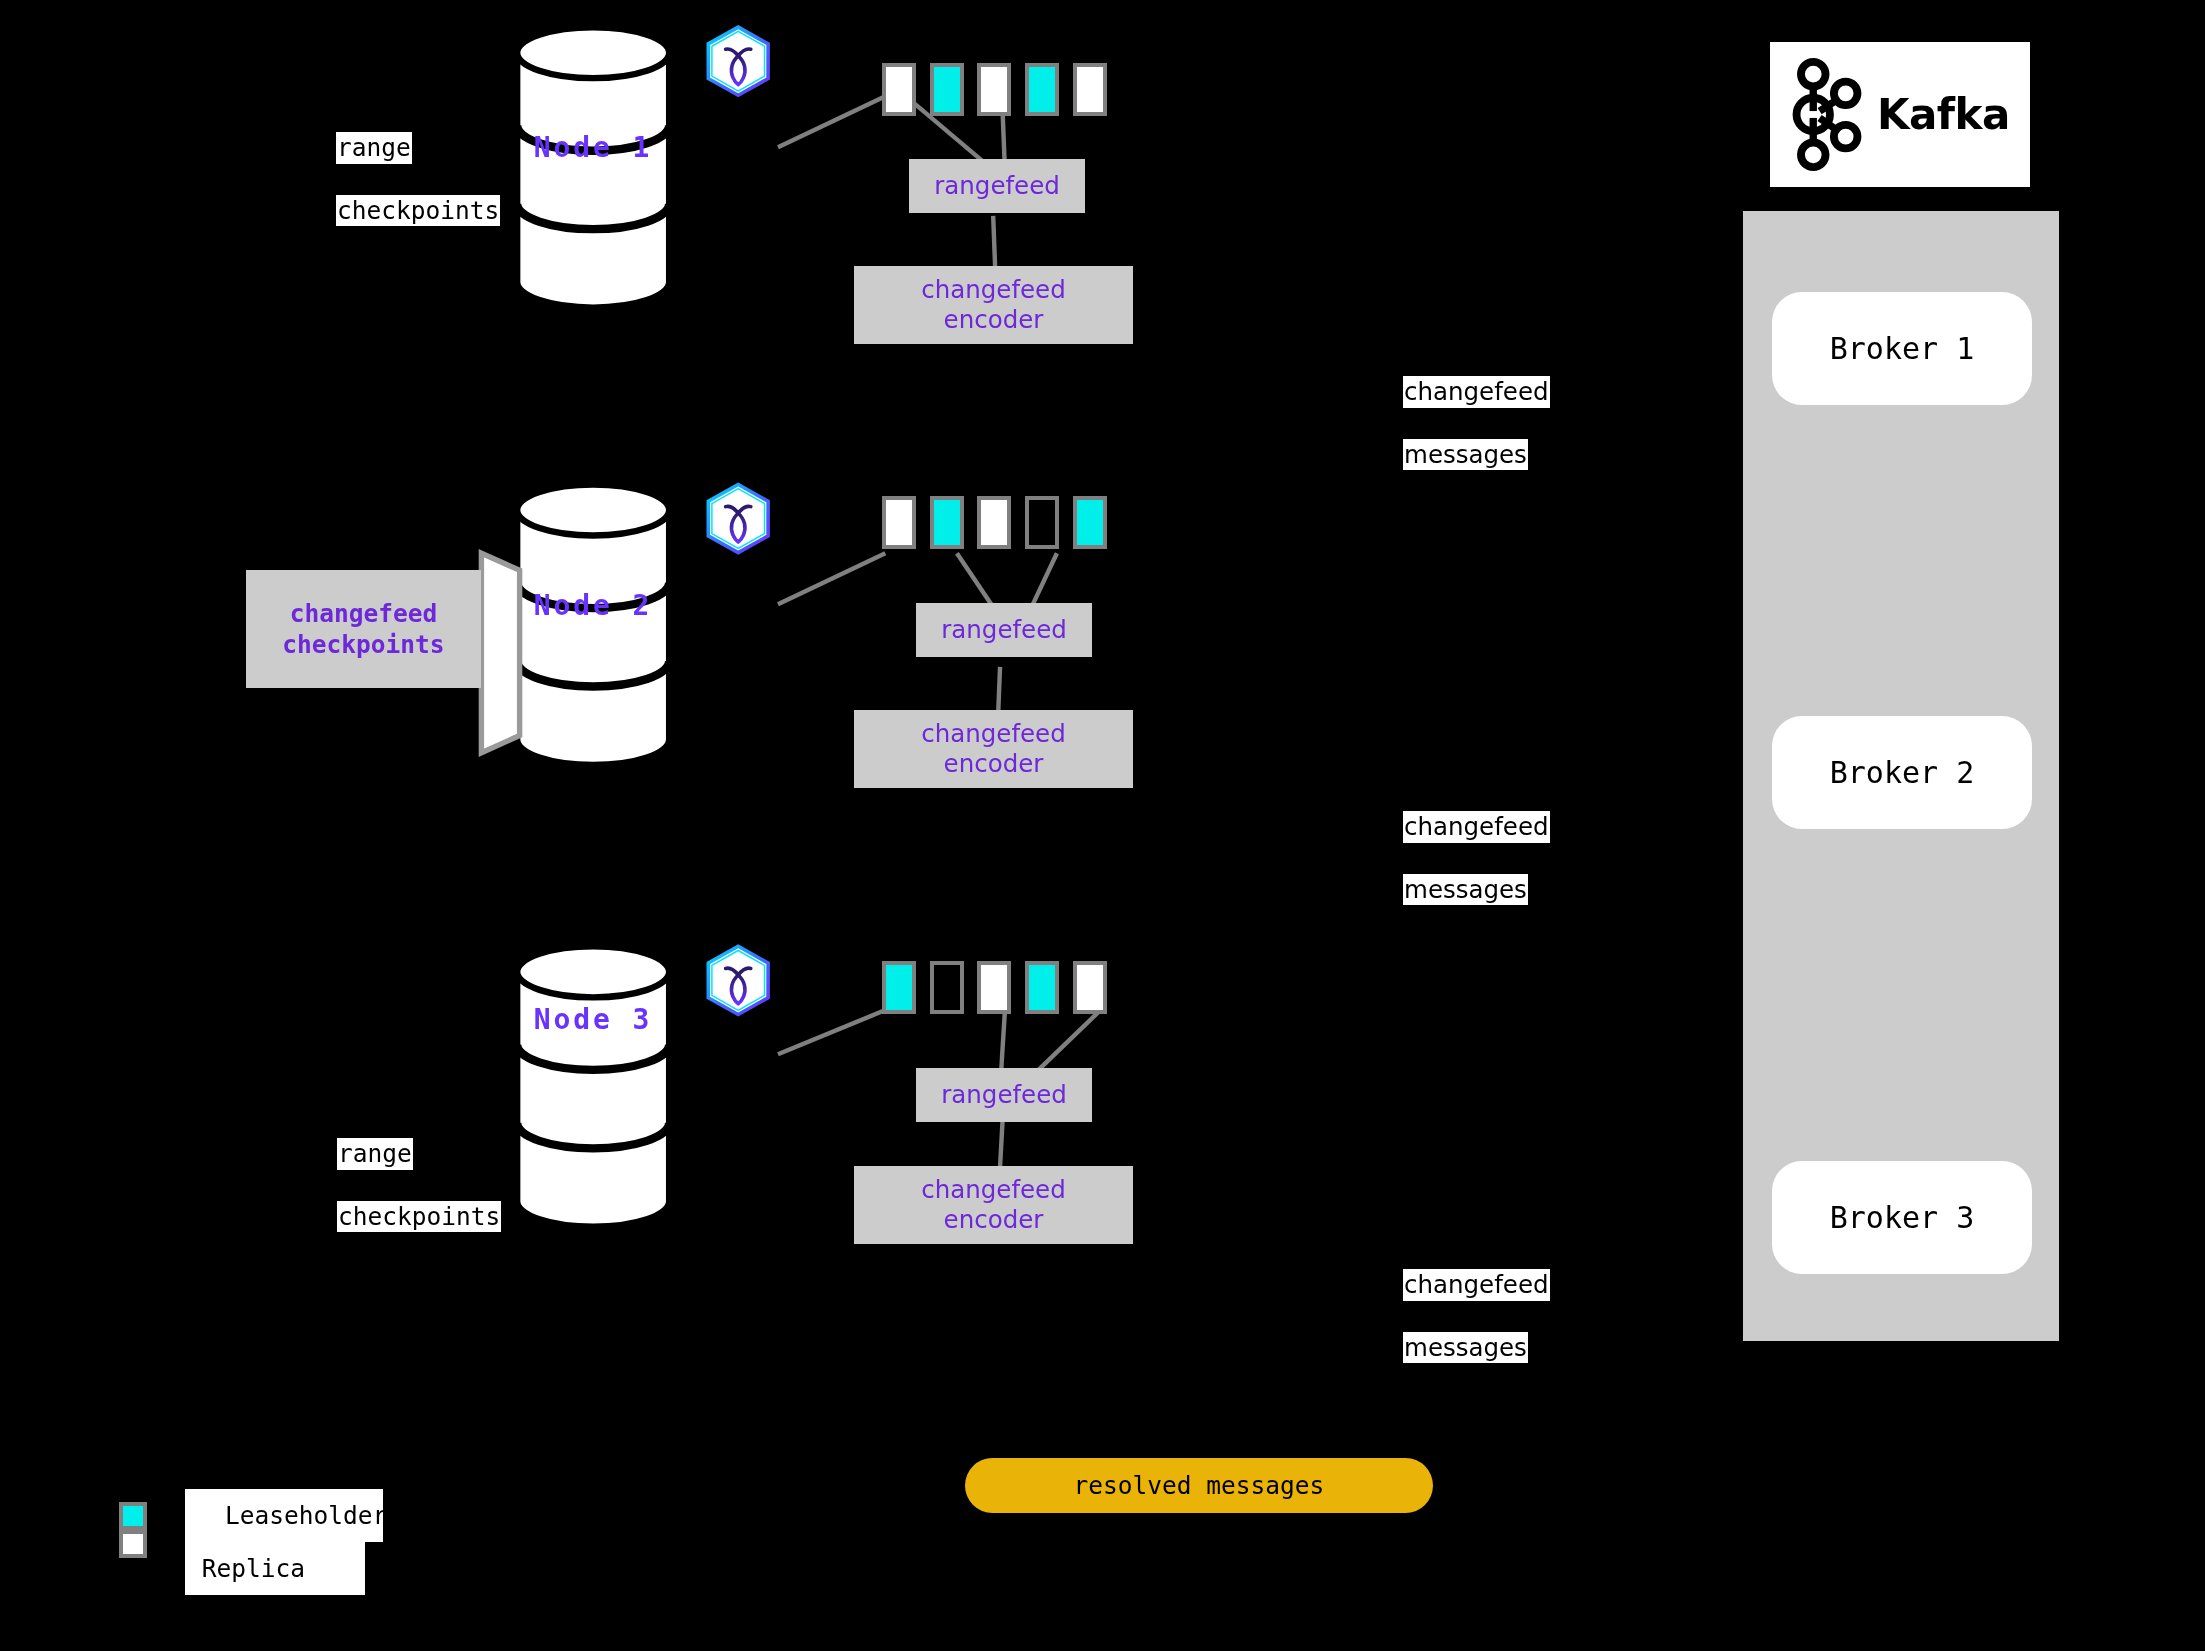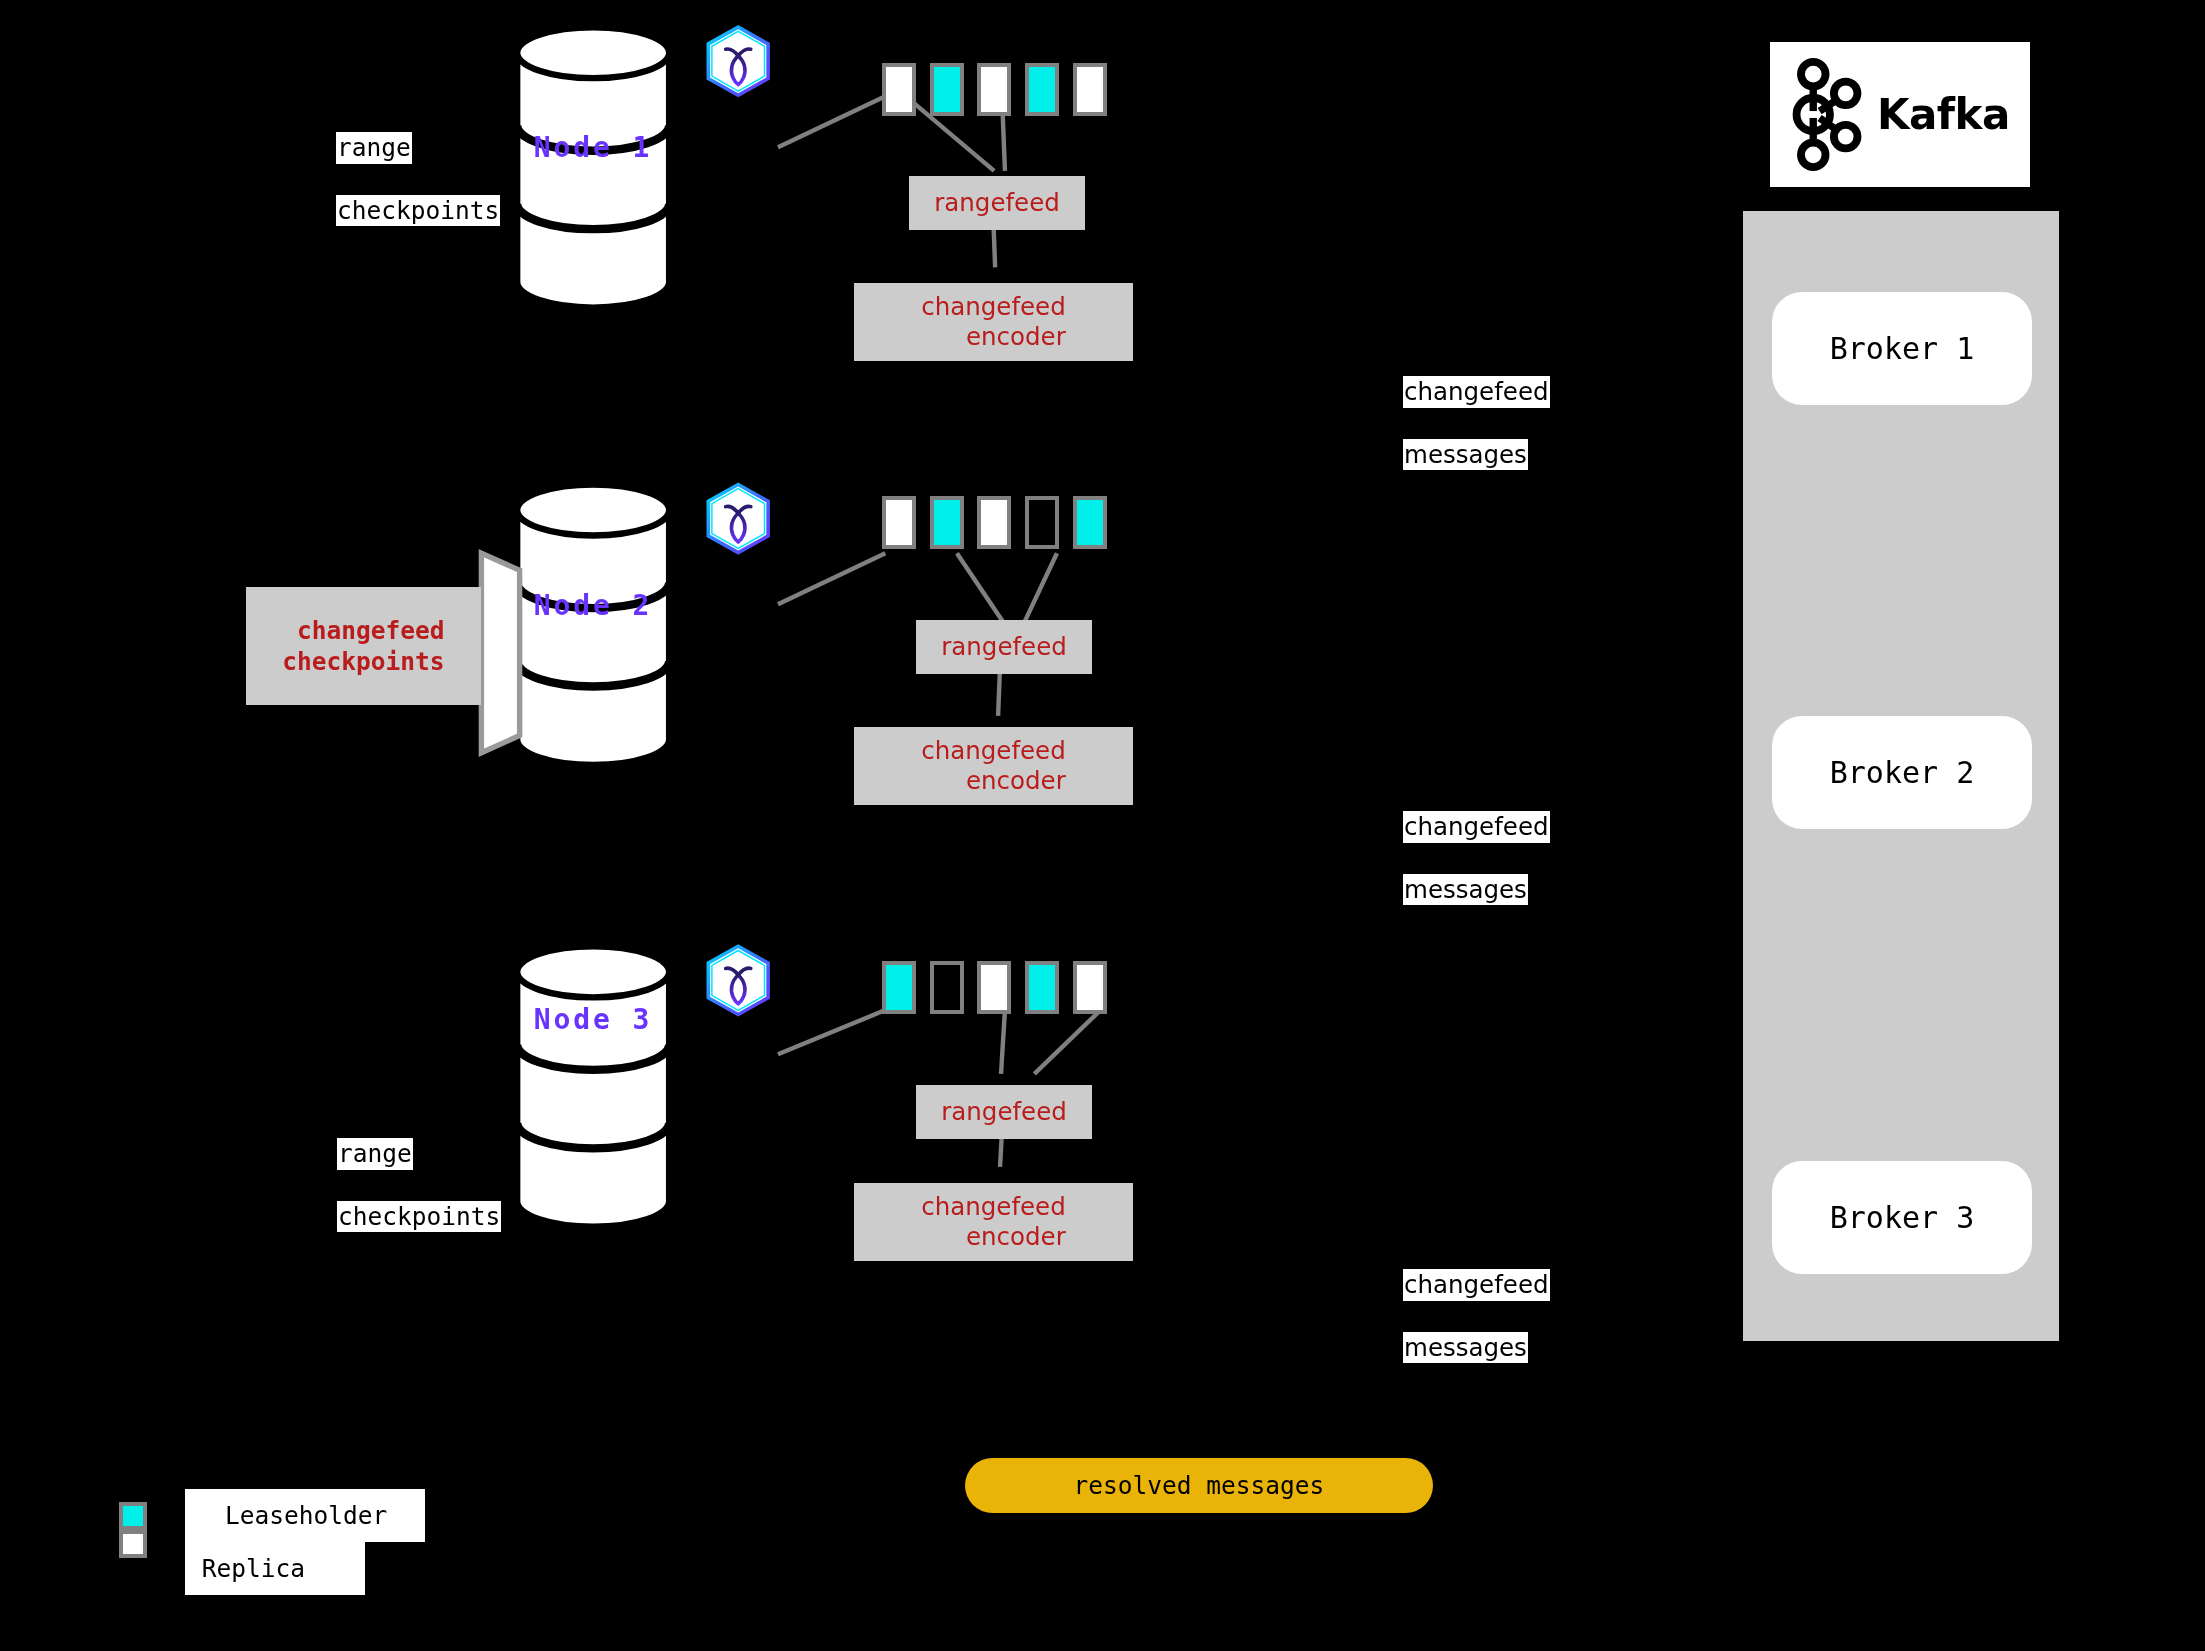--- a/index.html
+++ b/index.html
@@ -49,30 +49,29 @@
     margin-right: 13.7px;
   }
   .range-box.leaseholder { background: #00efeb; }
   .range-box.replica     { background: #ffffff; }
   .range-box.empty       { background: transparent; }
 
   
   .gray-box {
     position: absolute;
     background: #cccccc;
-    color: #b91c1c;
+    color: #6d28d9;
     display: flex;
     align-items: center;
     justify-content: center;
-    text-align: right;
+    text-align: center;
     font-family: "DejaVu Sans", "Liberation Sans", sans-serif;
     font-size: 24.5px;
     line-height: 1.22;
     box-sizing: border-box;
-    margin-top: 17px;
   }
   .gray-box.bold {
     font-weight: bold;
     font-family: "DejaVu Sans Mono", "Liberation Mono", monospace;
     font-size: 24.5px;
     line-height: 1.28;
   }
 
   
   .white-label {
@@ -351,20 +350,20 @@
   </div>
 
   <div id="kafka-panel" style="left:1743px; top:211px; width:316px; height:1130px;"></div>
 
   <div class="broker" style="left:1772px; top:292px; width:260px; height:113px;">Broker 1</div>
   <div class="broker" style="left:1772px; top:716px; width:260px; height:113px;">Broker 2</div>
   <div class="broker" style="left:1772px; top:1161px; width:260px; height:113px;">Broker 3</div>
 
   <div id="legend" style="left:0px; top:0px;">
     <div class="legend-swatch leaseholder" style="left:119px; top:1502px;"></div>
-    <div class="legend-text" style="left:185px; top:1489px; width:240px; height:53px;padding-left:40px;">Leaseholder</div>
+    <div class="legend-text" style="left:185px; top:1489px; width:198px; height:53px;padding-left:40px;">Leaseholder</div>
 
     <div class="legend-swatch replica" style="left:119px; top:1530px;"></div>
     <div class="legend-text" style="left:185px; top:1542px; width:180px; height:53px;">Replica</div>
   </div>
 
 </div>
 
 
 </body></html>

